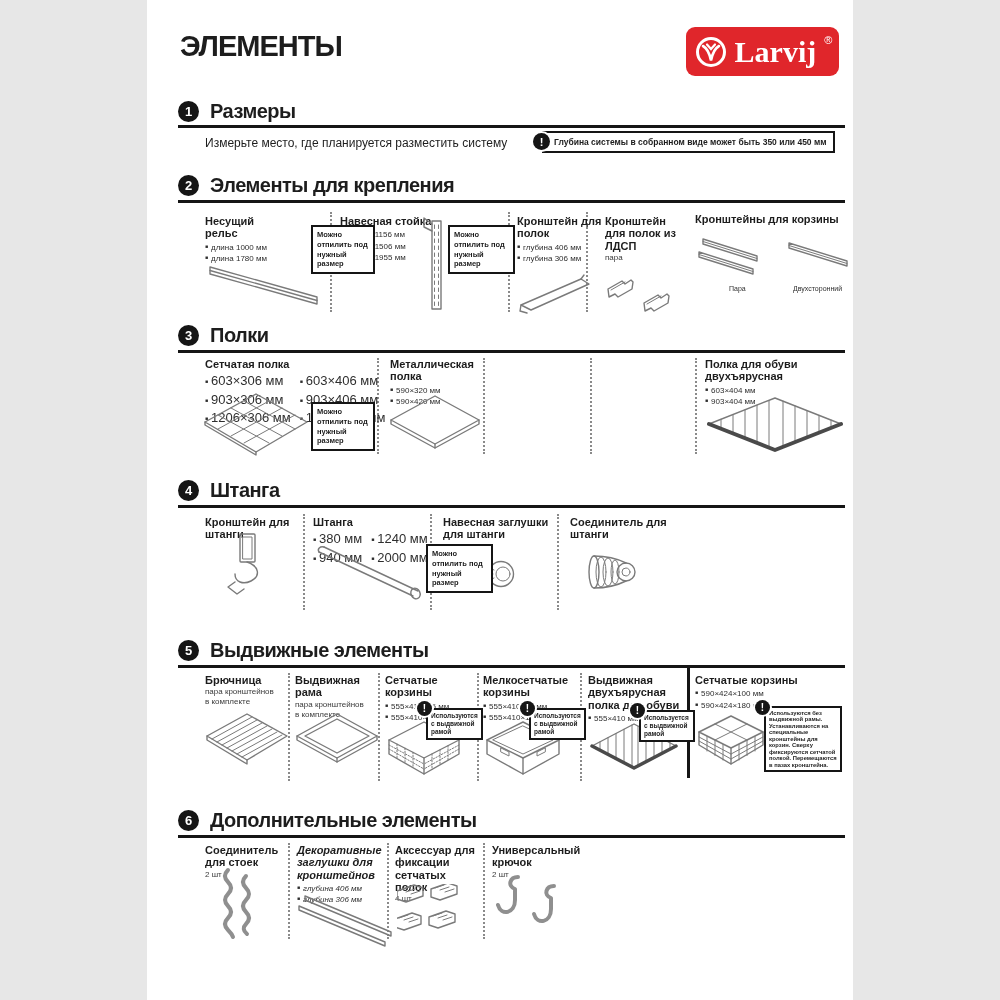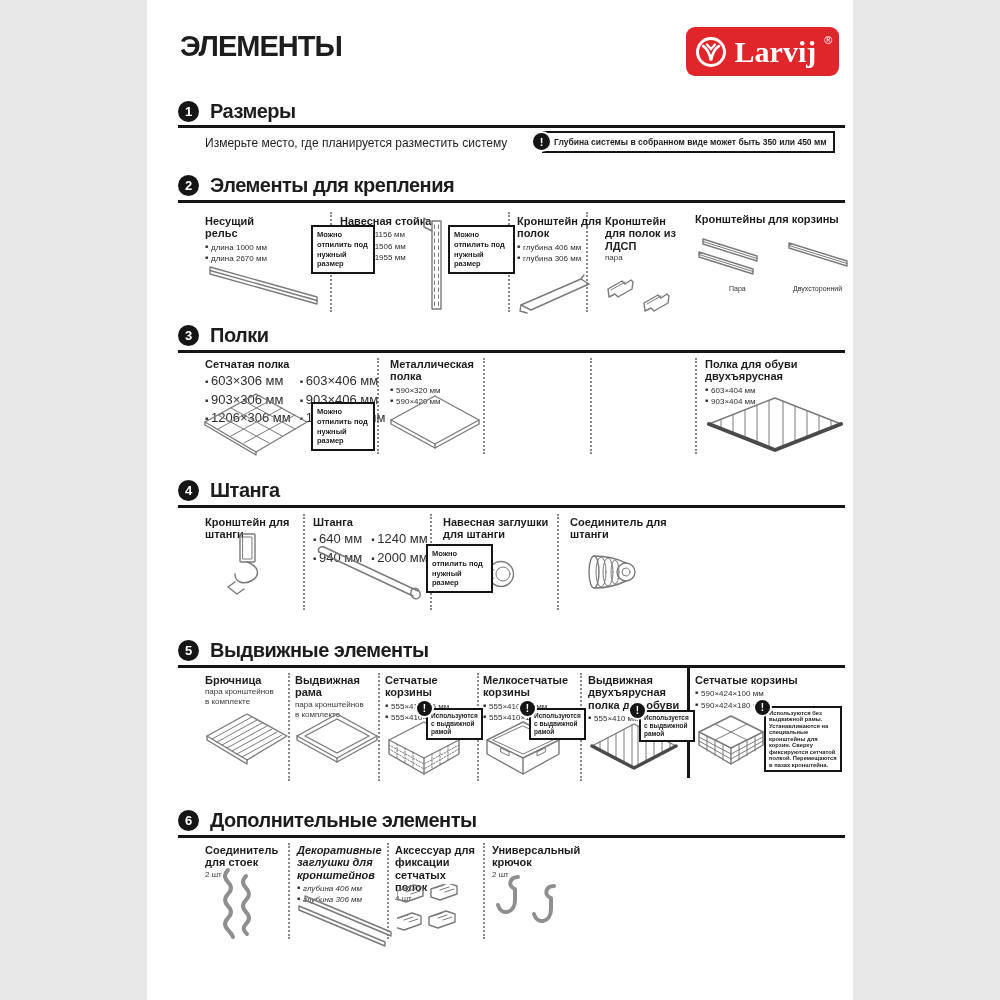--- a/index.html
+++ b/index.html
@@ -77,21 +77,21 @@
   </div>
   <div class="rule" style="top:200px;"></div>
   <div class="dots" style="left:183px;top:212px;height:100px;"></div>
   <div class="dots" style="left:361px;top:212px;height:100px;"></div>
   <div class="dots" style="left:439px;top:212px;height:100px;"></div>
 
   <div class="item" style="left:58px;top:215px;width:130px;height:100px;">
     <div class="pname" style="width:72px;">Несущий рельс</div>
     <div class="specs">
       <span class="spec">длина 1000 мм</span>
-      <span class="spec">длина 2670 мм</span>
+      <span class="spec">длина 1780 мм</span>
     </div>
     <div class="cutbox" style="left:106px;top:10px;width:52px;">Можно отпилить под нужный размер</div>
     <svg class="draw" style="left:0px;top:38px;" width="120" height="62" viewBox="0 0 120 62">
       <path d="M5,14 L112,44 L112,51 L5,21 Z"></path>
         <line x1="5" y1="17.5" x2="112" y2="47.5"></line>
     </svg>
   </div>
 
   <div class="item" style="left:193px;top:215px;width:168px;height:100px;">
     <div class="pname">Навесная стойка</div>
@@ -247,21 +247,21 @@
       <rect class="thin" x="20" y="7" width="9" height="22"></rect>
       <path d="M24,32 C36,36 38,46 28,51 C20,55 12,52 12,44"></path>
       <path d="M12,52 L5,57 L14,64 L21,59"></path>
     </svg>
   </div>
 
   <div class="item" style="left:166px;top:516px;width:117px;height:100px;">
     <div class="pname">Штанга</div>
     <div class="specs2">
       <div>
-        <span class="spec">640 мм</span>
+        <span class="spec">380 мм</span>
         <span class="spec">940 мм</span>
       </div>
       <div>
         <span class="spec">1240 мм</span>
         <span class="spec">2000 мм</span>
       </div>
     </div>
     <div class="cutbox" style="left:113px;top:28px;width:55px;">Можно отпилить под нужный размер</div>
     <svg class="draw" style="left:0px;top:26px;" width="115" height="70" viewBox="0 0 115 70">
       <line x1="6" y1="10" x2="100" y2="54"></line>

